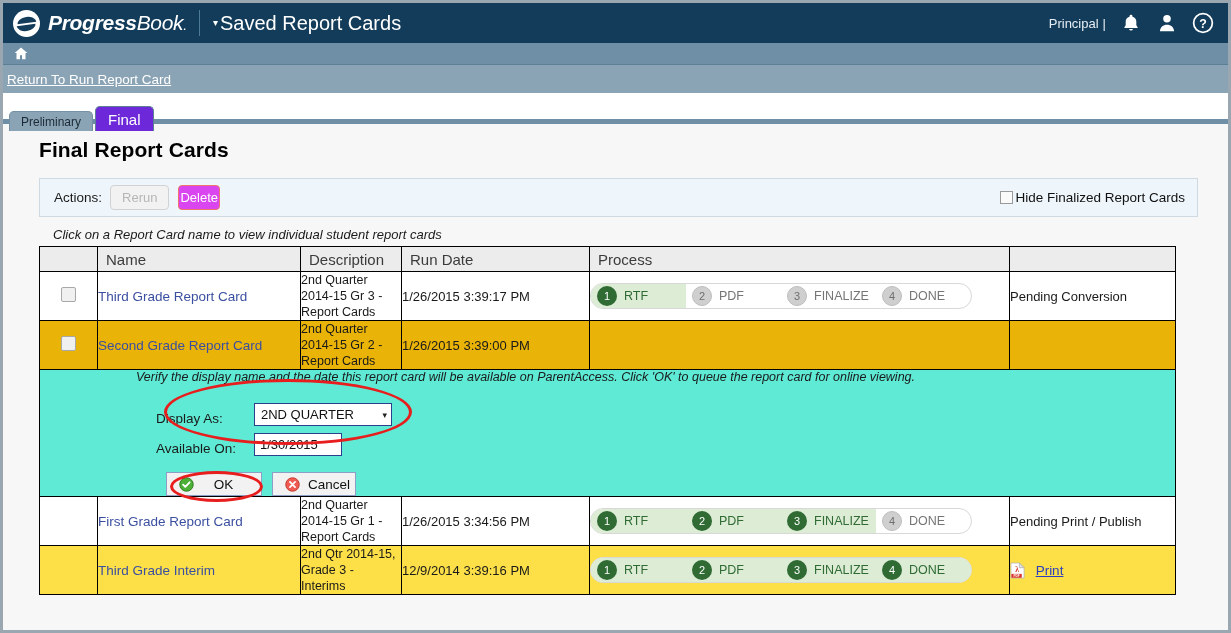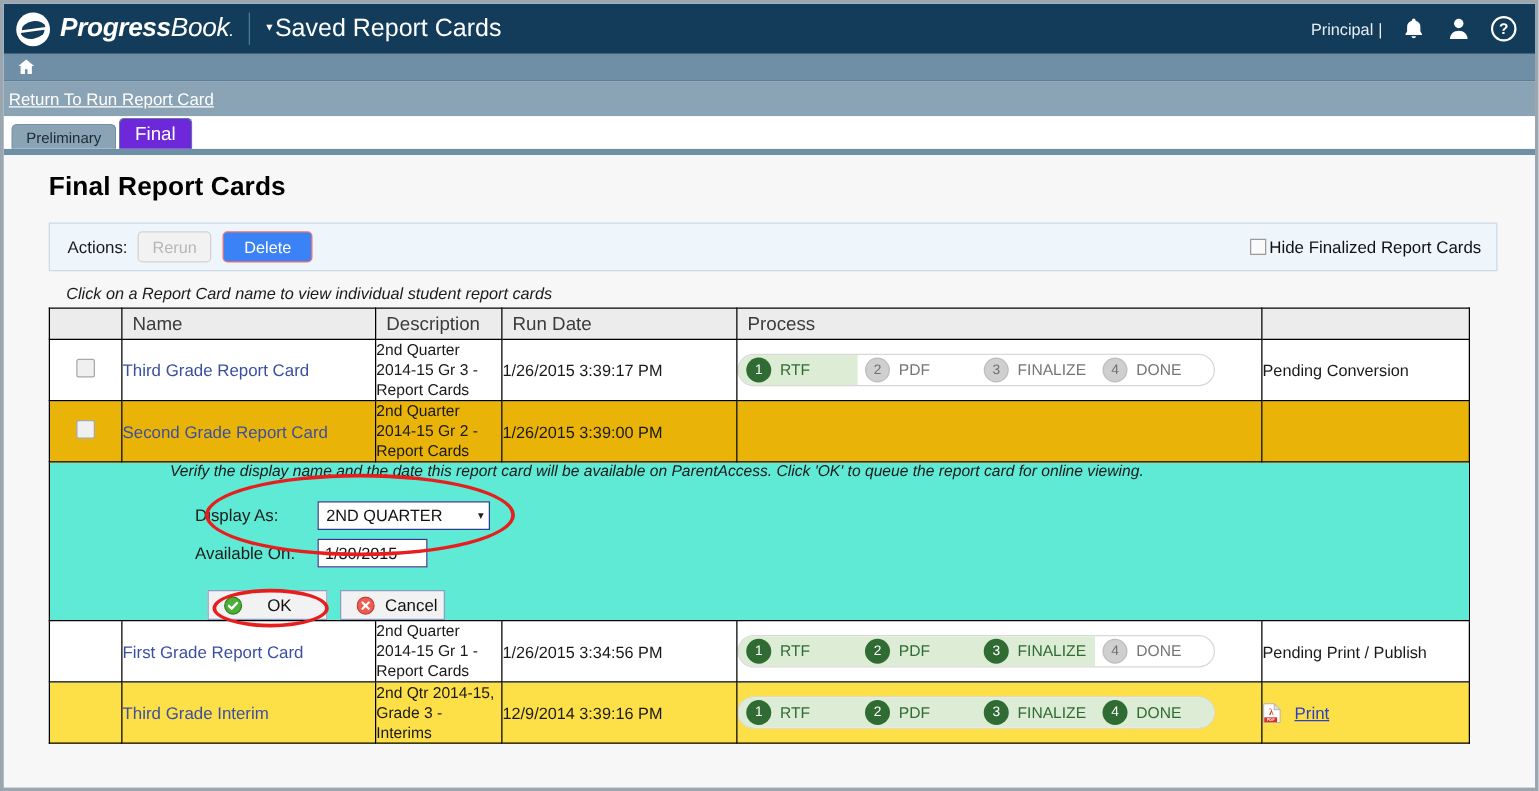--- a/index.html
+++ b/index.html
@@ -92,21 +92,21 @@
     padding-left:6px;
   }
   .tab {
     background:#8ba4b5; color:#1b2a36;
     font-size:12px; height:20px;
     padding:0 11px;
     display:flex; align-items:center;
     border:1px solid #7590a3;
     border-bottom:none;
     border-radius:5px 5px 0 0;
-    position:relative; top:0px;
+    position:relative; top:12px;
     white-space:nowrap;
   }
   .tab.active {
     background:#6d28d9; color:#ffffff;
     font-size:15px; height:25px;
     border:1px solid #5d7f96; border-bottom:none;
     padding:0 12px; margin-left:2px;
   }
   .tabrule { height:5px; background:#6e8fa6; }
 
@@ -130,23 +130,23 @@
     margin-bottom:10px;
   }
   .actions-label { font-size:13.5px; color:#1a1a1a; margin-right:8px; }
   .btn-rerun {
     background:#f2f2f2; color:#b6b6b6;
     border:1px solid #d2d2d2; border-radius:4px;
     font-size:13px; padding:4px 11px; font-family:inherit;
     cursor:default;
   }
   .btn-delete {
-    background:#3b82f6; color:#ffffff;
+    background:#d946ef; color:#ffffff;
     border:1px solid #f0726a; border-radius:4px;
-    font-size:13px; padding:4px 16px; margin-left:9px;
+    font-size:13px; padding:4px 1px; margin-left:9px;
     font-family:inherit; cursor:pointer;
   }
   .hidefin {
     margin-left:auto; display:flex; align-items:center;
     font-size:13.5px; color:#111;
   }
   .hidefin .cb {
     width:13px; height:13px; border:1px solid #9a9a9a;
     background:#fafafa; margin-right:2px; display:inline-block;
   }
@@ -232,21 +232,21 @@
   
   td.panel {
     background:#5eead4; padding:12px 0 14px 0;
     position:relative;
   }
   .panel-note {
     font-size:12.5px; font-style:italic; color:#1a1a1a;
     margin:0 0 14px 96px;
   }
   .form-rows { margin-left:116px; }
-  .frow { display:flex; align-items:center; height:28px; margin-bottom:2px; }
+  .frow { display:flex; align-items:flex-end; height:28px; margin-bottom:2px; }
   .flabel { width:98px; font-size:13.5px; color:#1a1a1a; }
   .fselect {
     width:138px; height:23px; border:1px solid #2b3f8c;
     background:#ffffff; font-size:13px; color:#111;
     display:flex; align-items:center; padding:0 4px 0 6px;
     font-family:inherit;
   }
   .fselect .val { flex:1; white-space:nowrap; }
   .fselect .caret { font-size:9px; color:#222; }
   .finput {

